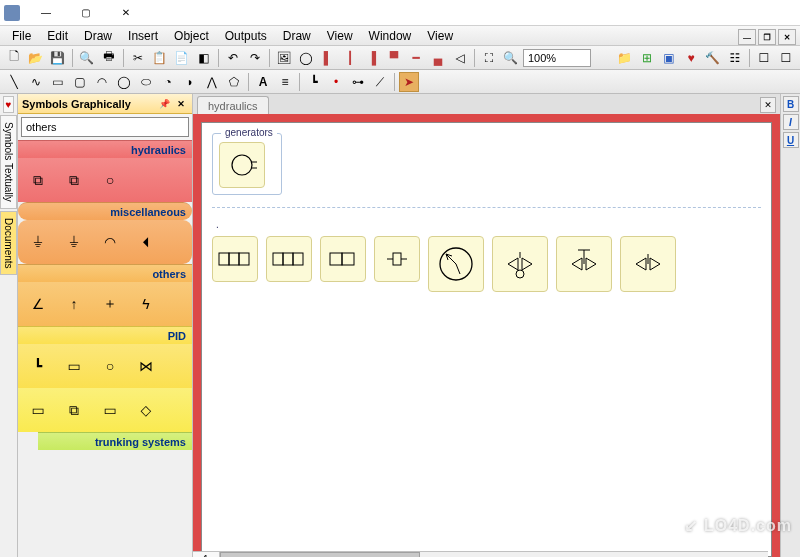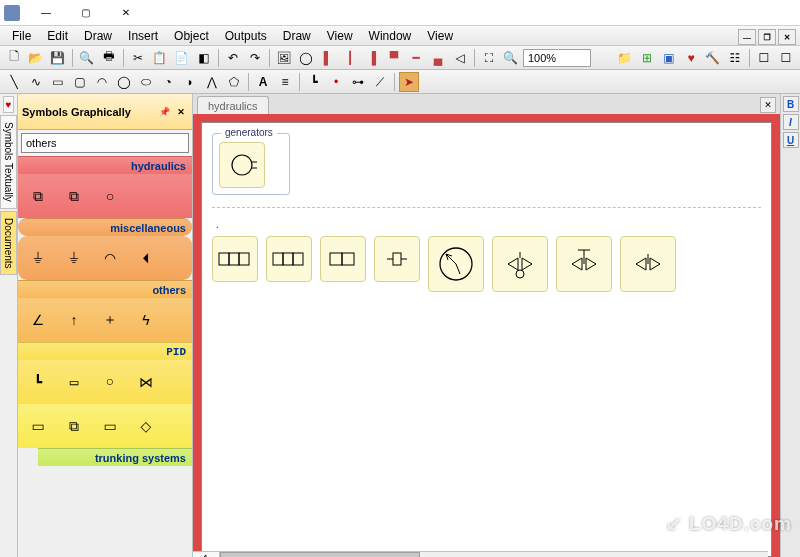--- a/index.html
+++ b/index.html
@@ -22,36 +22,36 @@
 .tb-combo { height: 18px; border: 1px solid #a0a0a0; background: #fff; padding: 0 4px; font-size: 11px; }
 
 .body-area { display: flex; height: 471px; }
 
 .left-tabs { width: 18px; background: #f0f0f0; border-right: 1px solid #c0c0c0; display: flex; flex-direction: column; align-items: center; padding-top: 2px; gap: 2px; }
 .left-tab { writing-mode: vertical-lr; font-size: 10px; padding: 6px 2px; border: 1px solid #c0c0c0; background: #f8f8f8; cursor: default; }
 .left-tab.heart { writing-mode: horizontal-tb; color: #c00; padding: 2px; }
 .left-tab.yellow { background: #ffe47a; }
 
 .symbols-panel { width: 175px; background: #f0f0f0; border-right: 1px solid #c0c0c0; display: flex; flex-direction: column; }
-.panel-header { height: 36px; background: linear-gradient(#fff3d0,#ffe090); border-bottom: 1px solid #d8b040; display: flex; align-items: center; padding: 0 4px; font-size: 11px; font-weight: bold; }
+.panel-header { height: 20px; background: linear-gradient(#fff3d0,#ffe090); border-bottom: 1px solid #d8b040; display: flex; align-items: center; padding: 0 4px; font-size: 11px; font-weight: bold; }
 .panel-header .hdr-btns { margin-left: auto; display: flex; gap: 2px; }
 .panel-header .hdr-btn { width: 14px; height: 14px; font-size: 9px; display: flex; align-items: center; justify-content: center; cursor: default; }
 .panel-combo-row { padding: 3px; background: #f4f4f4; }
 .panel-combo { width: 100%; height: 20px; border: 1px solid #888; background: #fff; padding: 0 4px; font-size: 11px; }
 
 .cat-list { flex: 1; overflow-y: auto; }
 .cat-block { }
 .cat-header { height: 18px; display: flex; align-items: center; justify-content: flex-end; padding: 0 6px; font-size: 11px; font-weight: bold; color: #003388; border-top: 1px solid rgba(0,0,0,.15); }
 .cat-body { height: 44px; display: flex; align-items: center; gap: 8px; padding: 0 6px; }
 .cat-sym { width: 28px; height: 28px; display: flex; align-items: center; justify-content: center; font-size: 14px; }
 
 .bg-red { background: linear-gradient(#f38a8a,#ef7070); }
 .bg-orange { background: linear-gradient(#f7b77a,#f4a45a); border-radius: 9px; }
 .bg-oranger { background: linear-gradient(#f9ca7a,#f7b95a); }
-.bg-yellow { background: linear-gradient(#fce77a,#fbe050); font-family: Liberation Mono, monospace; }
+.bg-yellow { background: linear-gradient(#fce77a,#fbe050); }
 .bg-yellow2 { background: linear-gradient(#fbf07a,#faea50); }
 .bg-green { background: linear-gradient(#d6f080,#c8ea60); margin-left: 20px; }
 
 .main-area { flex: 1; display: flex; flex-direction: column; background: #e8e8e8; }
 .doc-tabstrip { height: 20px; background: #e0e0e0; display: flex; align-items: flex-end; padding: 0 4px; }
 .doc-tab { height: 18px; padding: 0 10px; background: #f0f0f0; border: 1px solid #b0b0b0; border-bottom: none; border-radius: 3px 3px 0 0; font-size: 11px; color: #666; display: flex; align-items: center; }
 .doc-close { margin-left: auto; width: 16px; height: 16px; border: 1px solid #b0b0b0; background: #f0f0f0; font-size: 9px; display: flex; align-items: center; justify-content: center; margin-bottom: 1px; }
 
 .canvas-wrap { flex: 1; background: #dc4848; padding: 8px; position: relative; }
 .canvas { width: 100%; height: 100%; background: #fff; border: 1px solid #888; position: relative; padding: 10px; }
@@ -64,21 +64,21 @@
 .thin-line { height: 1px; border-top: 1px dashed #b0c4de; margin: 10px 0; }
 
 .hscroll { position: absolute; left: 0; right: 12px; bottom: 0; height: 14px; background: #e8e8e8; border-top: 1px solid #c0c0c0; display: flex; }
 .hscroll .sheet-tab { height: 14px; padding: 0 10px; font-size: 10px; background: #f8f8f8; border-right: 1px solid #c0c0c0; display: flex; align-items: center; }
 .hscroll .scroll-track { flex: 1; background: #f0f0f0; position: relative; }
 .hscroll .scroll-thumb { position: absolute; left: 0; top: 0; width: 200px; height: 100%; background: #c8c8c8; border: 1px solid #a0a0a0; }
 
 .right-strip { width: 20px; background: #e8e8e8; border-left: 1px solid #c0c0c0; display: flex; flex-direction: column; align-items: center; padding-top: 2px; gap: 2px; }
 .right-btn { width: 16px; height: 16px; border: 1px solid #b0b0b0; background: #f0f0f0; font-size: 10px; font-weight: bold; display: flex; align-items: center; justify-content: center; }
 
-.watermark { position: absolute; right: 8px; bottom: 22px; font-size: 19px; color: rgba(255,255,255,.75); font-weight: bold; letter-spacing: 1px; text-shadow: 0 0 3px rgba(0,0,0,.4); pointer-events: none; }
+.watermark { position: absolute; right: 8px; bottom: 22px; font-size: 16px; color: rgba(255,255,255,.75); font-weight: bold; letter-spacing: 1px; text-shadow: 0 0 3px rgba(0,0,0,.4); pointer-events: none; }
 
 svg { display: block; }
 </style>
 </head>
 <body>
 
 <div class="titlebar">
   <span class="app-icon"></span>
   <div class="win-btns">
     <div class="win-btn">—</div>
@@ -255,21 +255,21 @@
   <div class="main-area">
     <div class="doc-tabstrip">
       <div class="doc-tab">
           <span>hydraulics</span>
         </div>
       <div class="doc-close">✕</div>
     </div>
     <div class="canvas-wrap">
       <div class="canvas">
 
-        <div class="group-box" style="width:78px">
+        <div class="group-box" style="width:70px">
           <span class="group-label">generators</span>
           <div class="sym-row">
             <div class="sym-tile">
               <svg width="30" height="30">
                   <circle cx="15" cy="15" r="10" fill="none" stroke="#000" stroke-width="1.2"></circle>
                   <line x1="25" y1="12" x2="30" y2="12" stroke="#000"></line>
                   <line x1="25" y1="18" x2="30" y2="18" stroke="#000"></line>
                 </svg>
             </div>
           </div>

